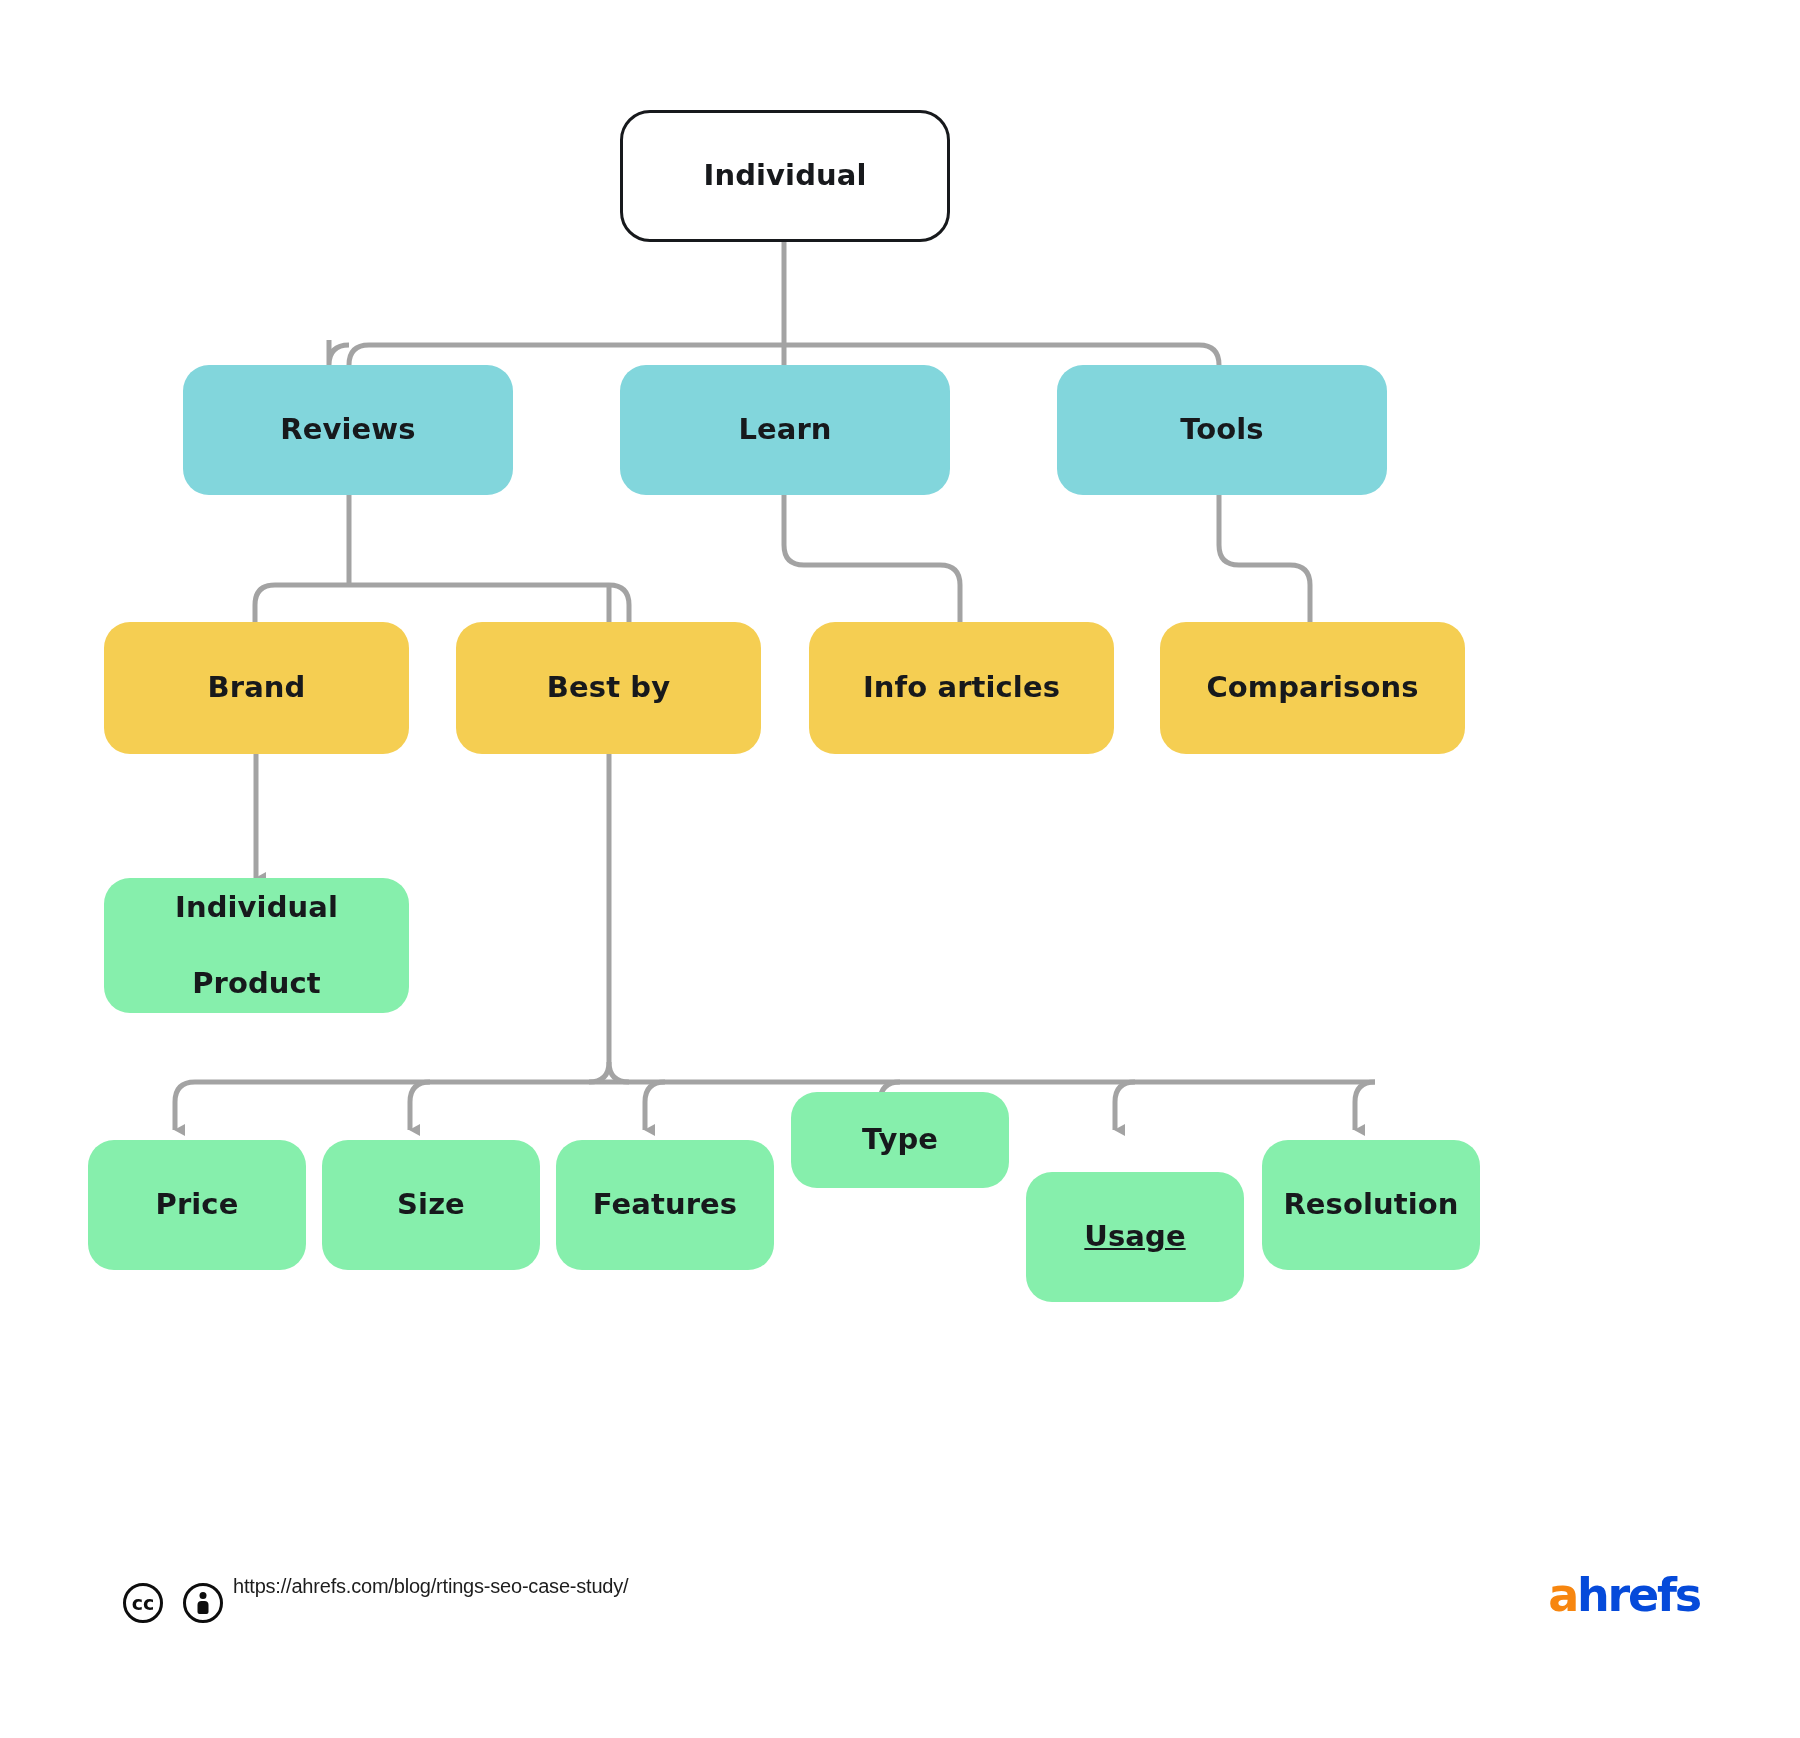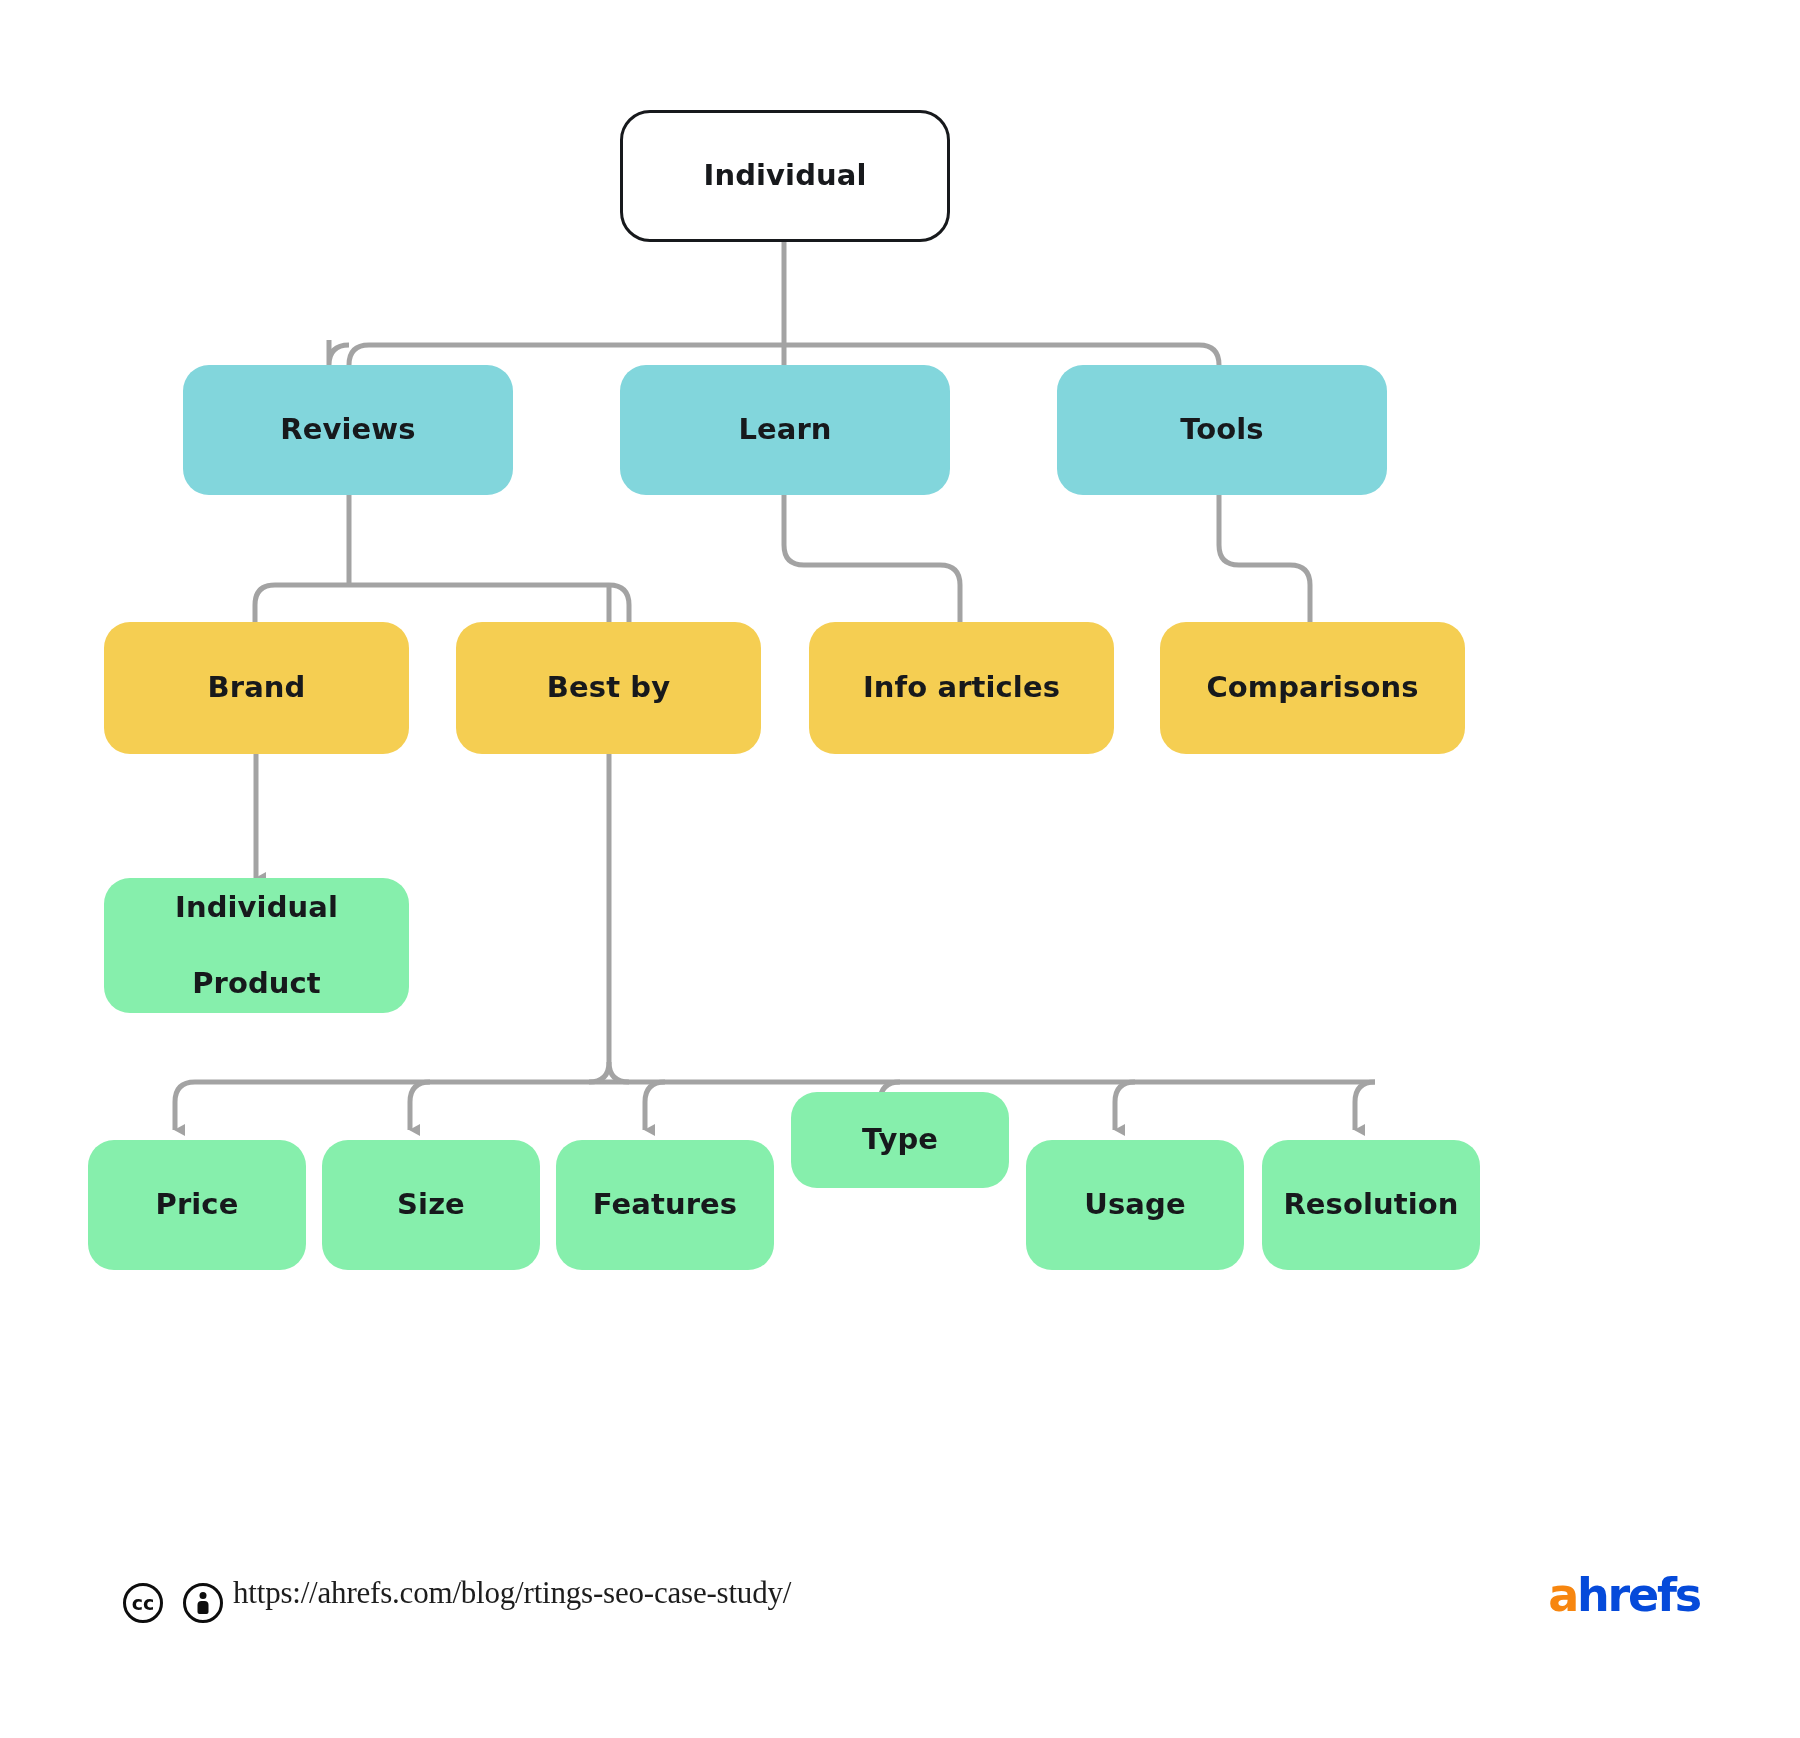--- a/index.html
+++ b/index.html
@@ -104,22 +104,22 @@
     transform: translateX(-50%);
     width: 11px;
     height: 13px;
     border-radius: 4px 4px 2px 2px;
     background: #0d0d0d;
   }
   #footer-url {
     position: absolute;
     left: 233px;
     top: 1575px;
-    font-family: Liberation Serif, serif;
-    font-size: 31px;
+    font-family: Liberation Sans, sans-serif;
+    font-size: 20px;
     color: #1d1d1d;
     letter-spacing: -0.2px;
     white-space: nowrap;
   }
   #logo {
     position: absolute;
     right: 100px;
     top: 1568px;
     font-family: "DejaVu Sans", sans-serif;
     font-size: 46px;
@@ -226,21 +226,21 @@
   </div>
 
   <div class="node green" style="left:556px; top:1140px; width:218px; height:130px;">
     <span>Features</span>
   </div>
 
   <div class="node green" style="left:791px; top:1092px; width:218px; height:96px;">
     <span>Type</span>
   </div>
 
-  <div class="node green" style="left:1026px; top:1140px; width:218px; height:130px;">
+  <div class="node green" style="left:1026px; top:1172px; width:218px; height:130px;text-decoration:underline;">
     <span>Usage</span>
   </div>
 
   <div class="node green" style="left:1262px; top:1140px; width:218px; height:130px;">
     <span>Resolution</span>
   </div>
 
   <div id="footer"></div>
 
   <div class="cc-icons">

